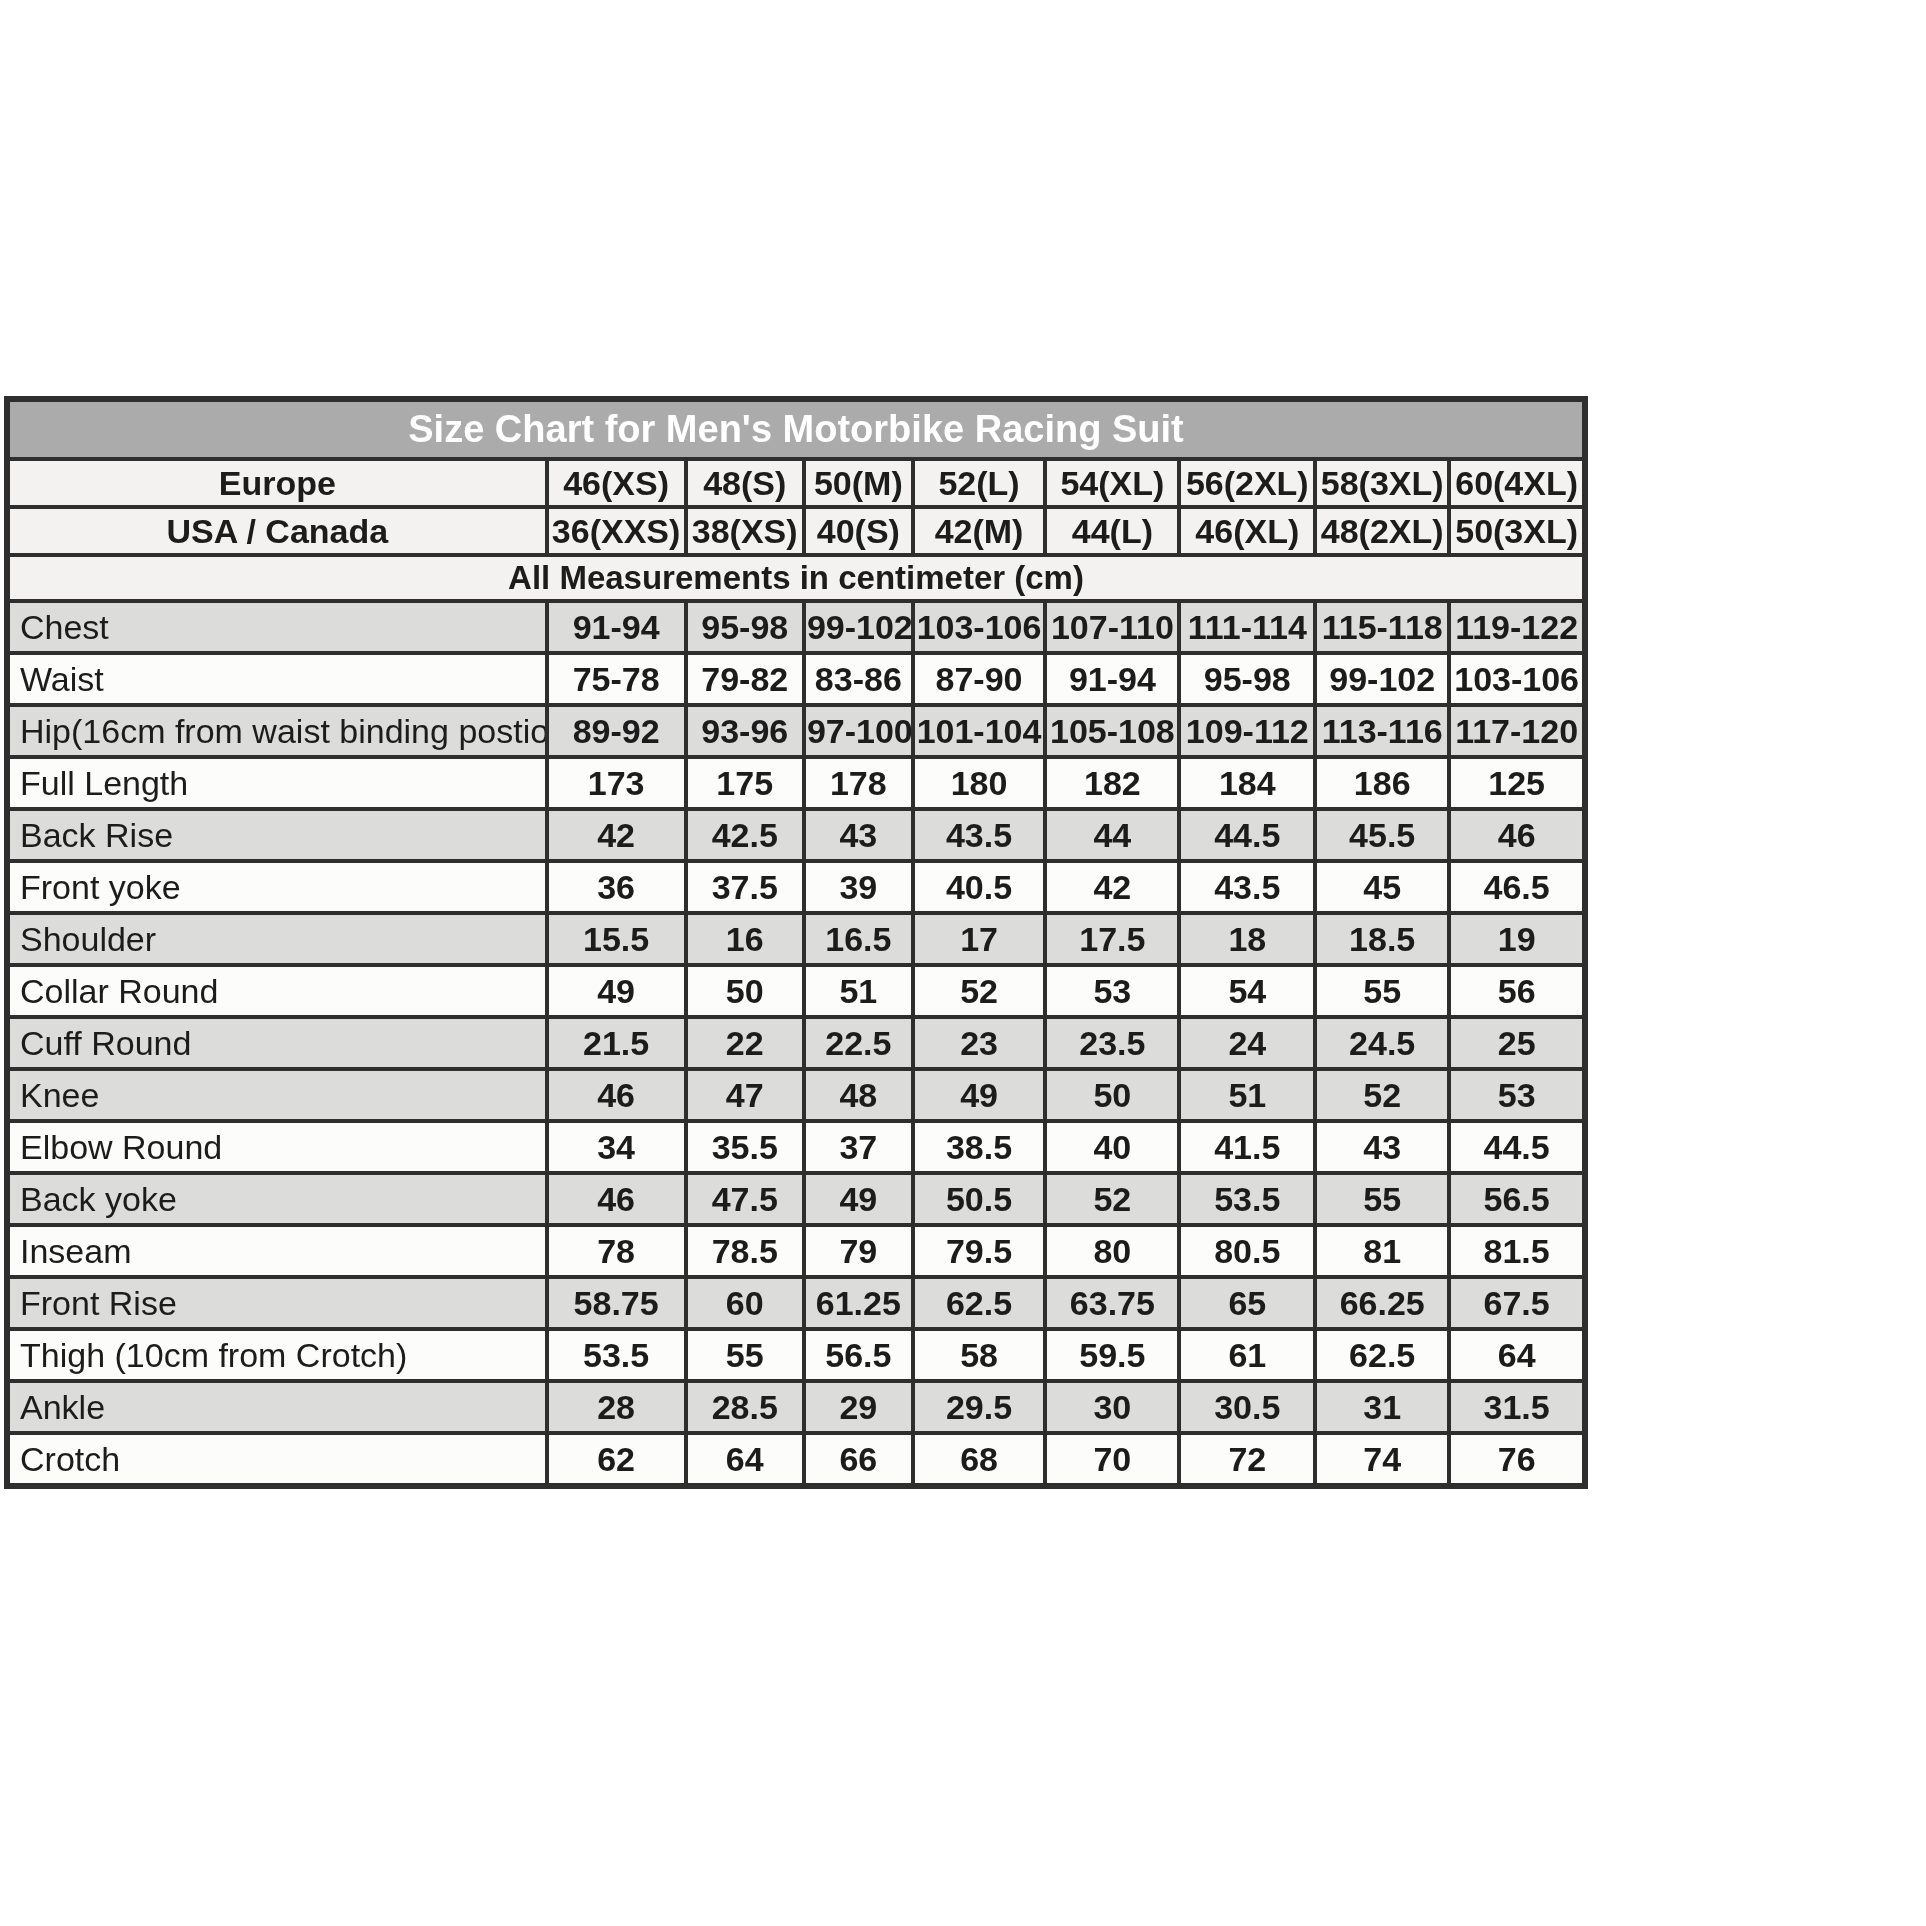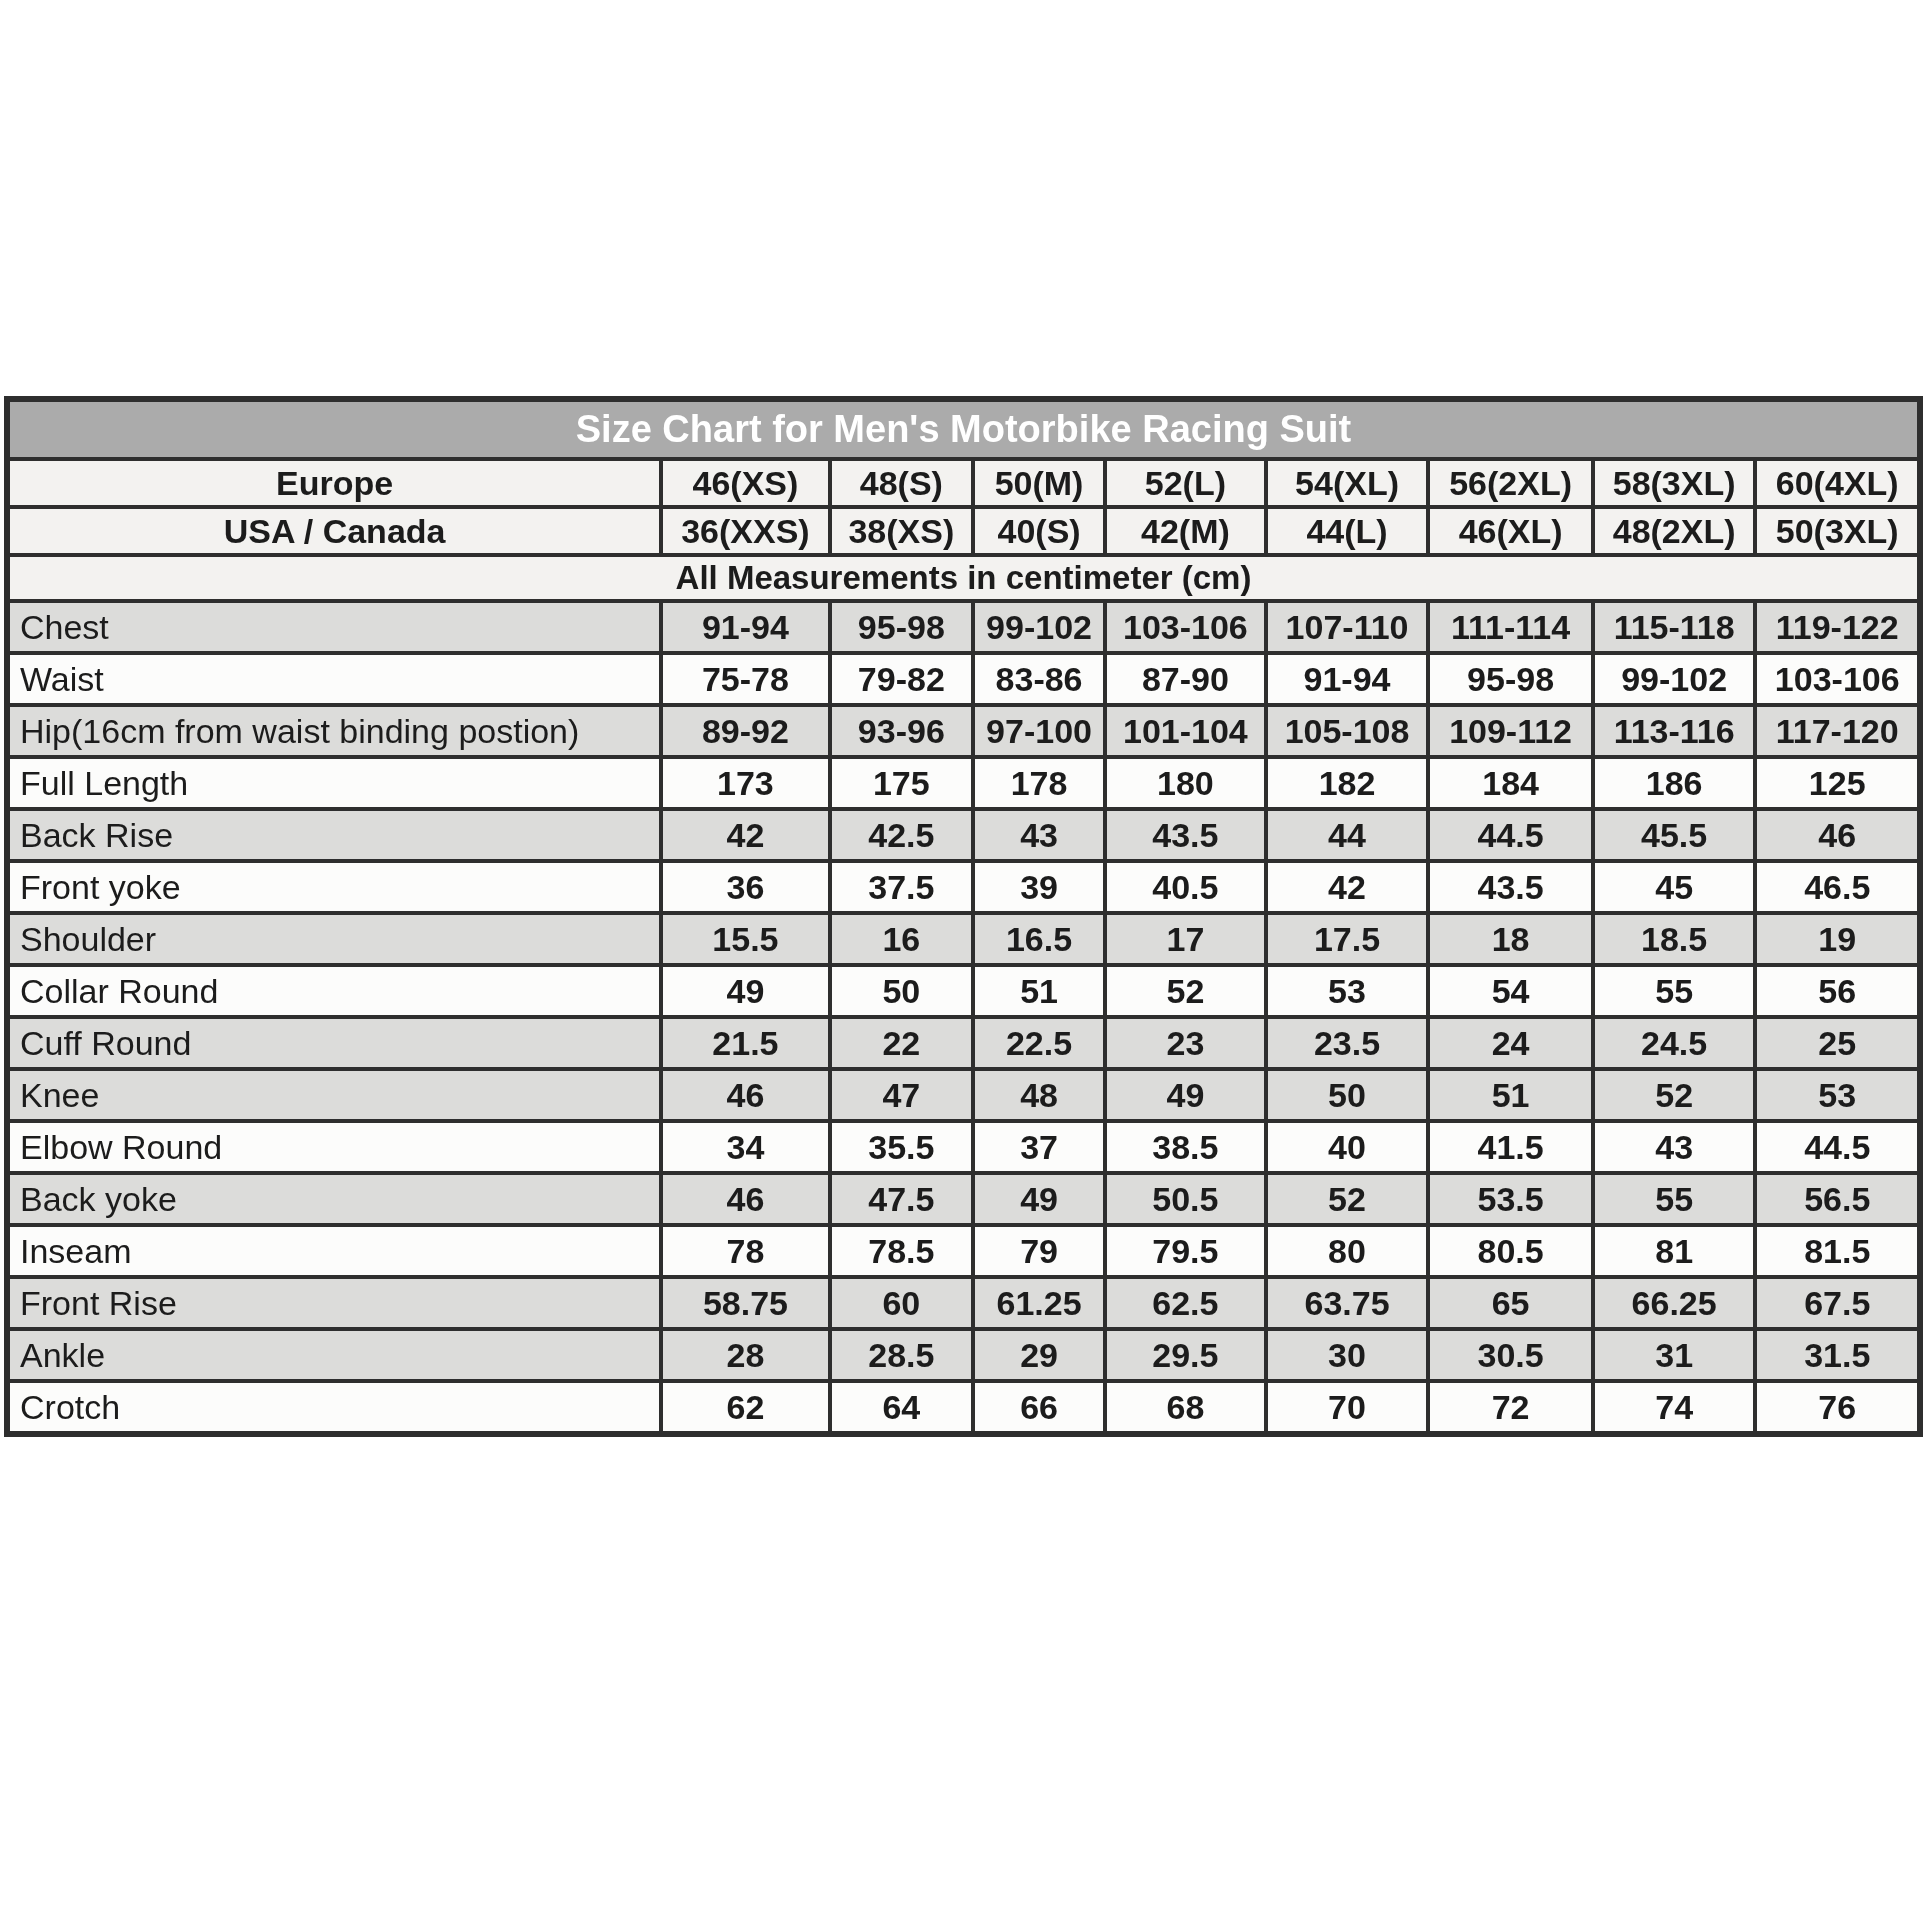--- a/index.html
+++ b/index.html
@@ -11,21 +11,21 @@
     width: 1927px;
     height: 1927px;
     position: relative;
     font-family: "Liberation Sans", sans-serif;
     color: #1c1c1c;
   }
   .chart-wrap {
     position: absolute;
     left: 4px;
     top: 396px;
-    width: 1919px;
+    width: 1584px;
   }
   table.size-chart {
     width: 100%;
     border-collapse: collapse;
     table-layout: fixed;
     border: 6px solid var(--border, #262626);
   }
   table.size-chart td {
     border: 4px solid var(--border, #2e2e2e);
     overflow: hidden;
@@ -258,20 +258,31 @@
           <td class="label">Front Rise</td>
           <td>58.75</td>
           <td>60</td>
           <td>61.25</td>
           <td>62.5</td>
           <td>63.75</td>
           <td>65</td>
           <td>66.25</td>
           <td>67.5</td>
         </tr>
+        <tr class="m-row plain">
+          <td class="label">Thigh (10cm from Crotch)</td>
+          <td>53.5</td>
+          <td>55</td>
+          <td>56.5</td>
+          <td>58</td>
+          <td>59.5</td>
+          <td>61</td>
+          <td>62.5</td>
+          <td>64</td>
+        </tr>
         <tr class="m-row shaded">
           <td class="label">Ankle</td>
           <td>28</td>
           <td>28.5</td>
           <td>29</td>
           <td>29.5</td>
           <td>30</td>
           <td>30.5</td>
           <td>31</td>
           <td>31.5</td>

